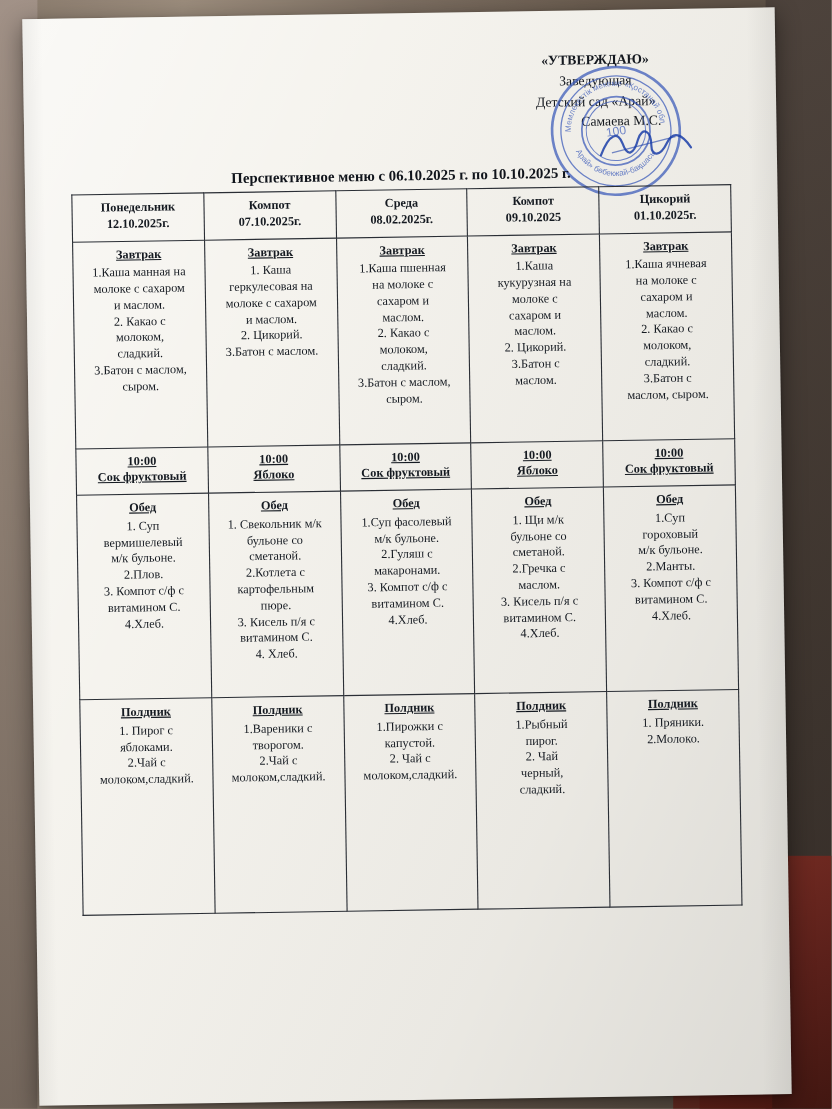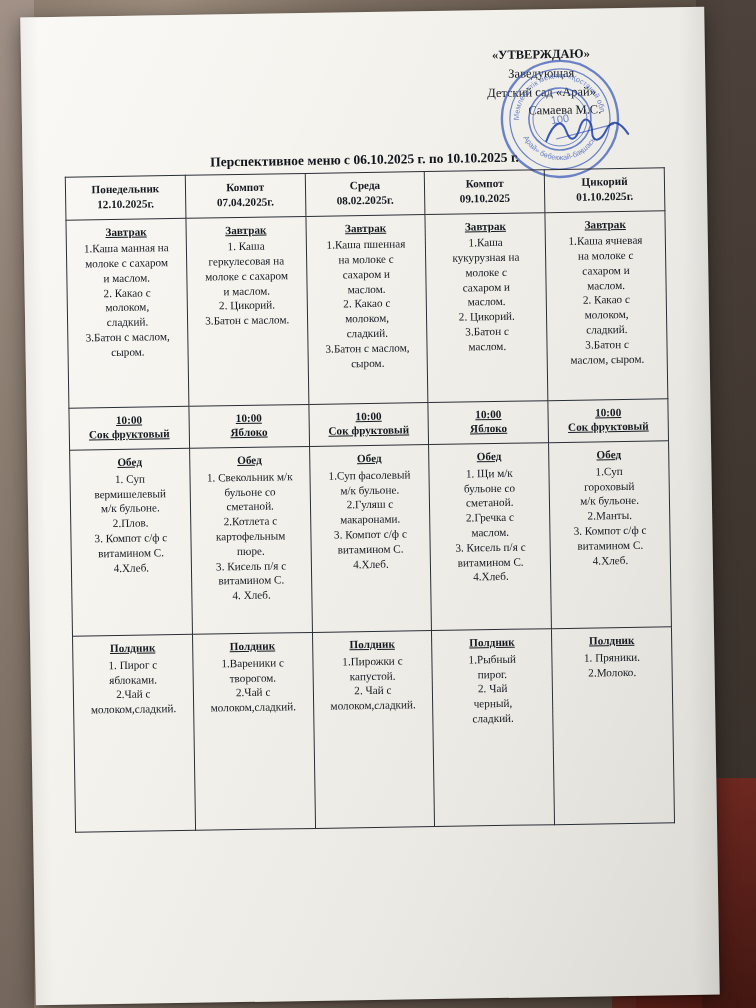--- a/index.html
+++ b/index.html
@@ -209,21 +209,21 @@
           <col style="width:20%">
       </colgroup>
       <tbody>
         <tr>
           <td class="dayhead">
             <span>Понедельник</span><br>
             <span>12.10.2025г.</span>
           </td>
           <td class="dayhead">
             <span>Компот</span><br>
-            <span>07.04.2025г.</span>
+            <span>07.10.2025г.</span>
           </td>
           <td class="dayhead">
             <span>Среда</span><br>
             <span>08.02.2025г.</span>
           </td>
           <td class="dayhead">
             <span>Компот</span><br>
             <span>09.10.2025</span>
           </td>
           <td class="dayhead">

